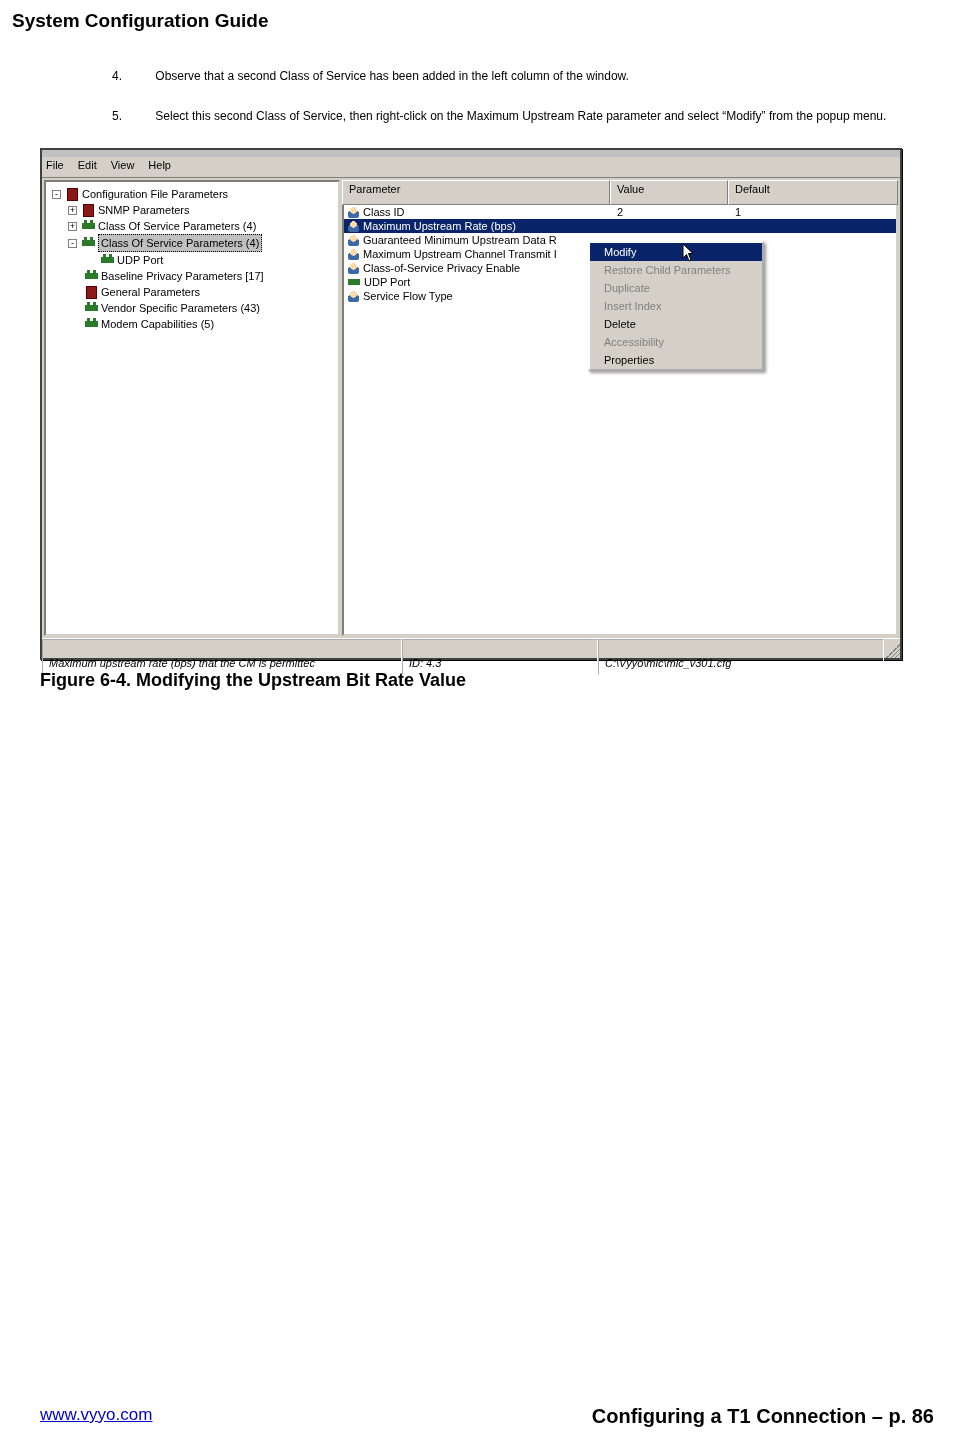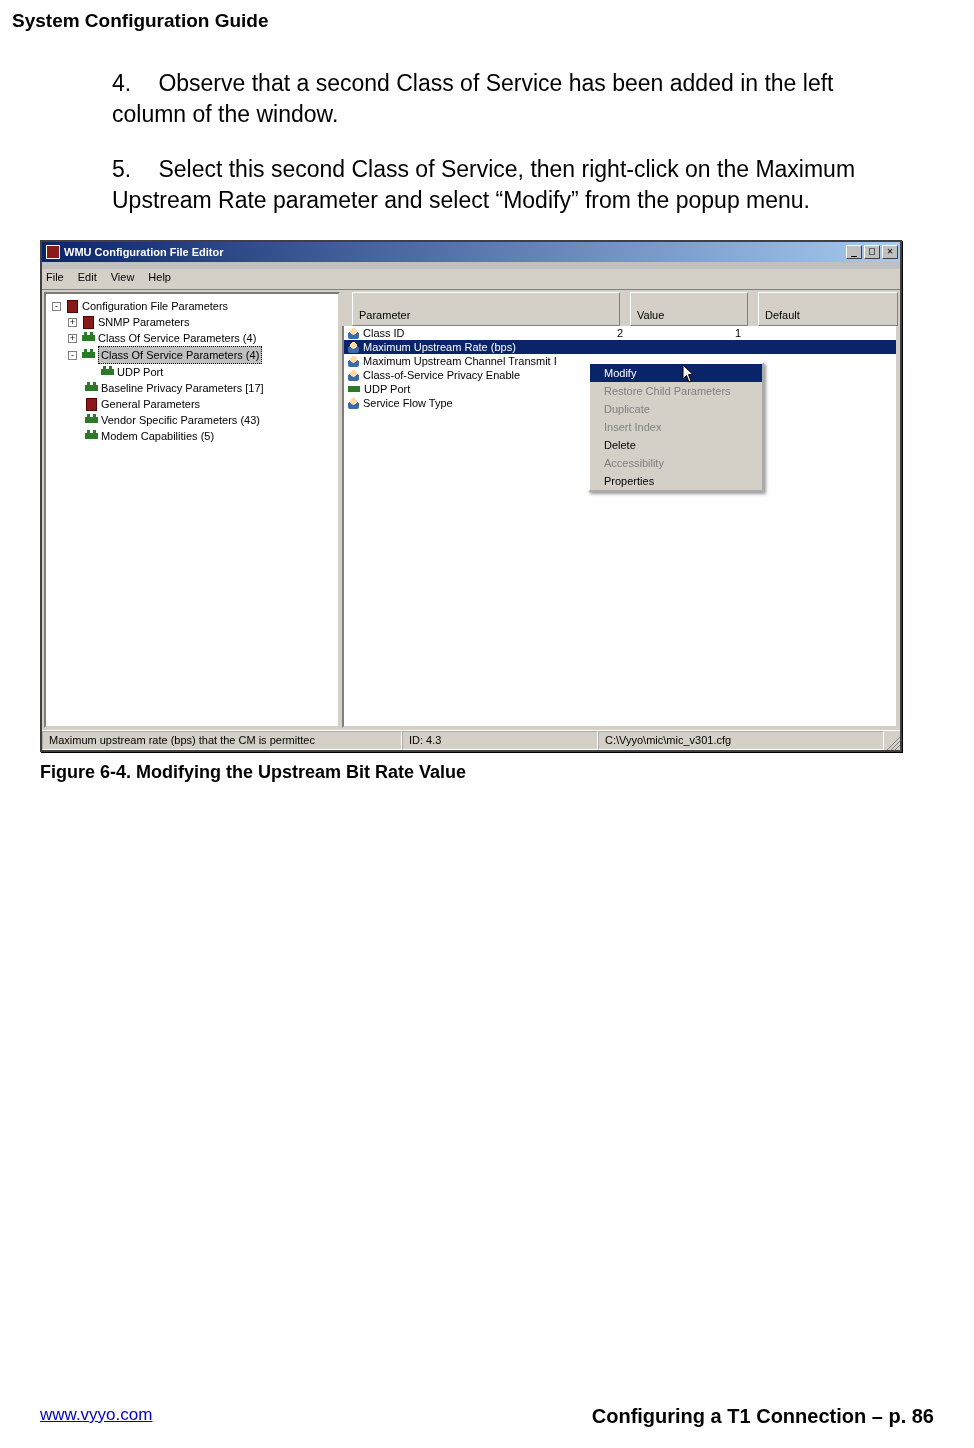--- a/index.html
+++ b/index.html
@@ -6,21 +6,21 @@
   body {
     font-family: Arial, Helvetica, sans-serif;
     background: #fff;
     width: 974px;
     height: 1448px;
     position: relative;
     padding: 10px 40px 20px 40px;
     color: #000;
   }
   .doc-title { font-size: 19px; font-weight: bold; margin-bottom: 36px; margin-left: -28px;}
-  .instr { margin-left: 72px; font-size: 23px; line-height: 1.35; margin-bottom: 24px; padding-right: 30px;}
+  .instr { margin-left: 72px; font-size: 12px; line-height: 1.35; margin-bottom: 24px; padding-right: 30px;}
   .instr .num { display:inline-block; width: 40px;}
   .figure-caption { font-size: 18px; font-weight: bold; margin-top: 10px;}
   
   .window {
     width: 862px;
     height: 512px;
     border: 2px solid #404040;
     background: #c0c0c0;
     font-family: Tahoma, Verdana, sans-serif;
     font-size: 11px;
@@ -79,21 +79,21 @@
   
   .list-panel {
     flex:1; margin:2px 2px 2px 0;
     display:flex; flex-direction:column;
   }
   .list-header {
     display:flex; background:#d4d0c8; font-size:11px;
   }
   .list-header .col {
     border:1px solid #fff; border-right-color:#808080; border-bottom-color:#808080;
-    padding:16px 6px; height:25px;margin-left:10px;
+    padding:2px 6px; height:25px;
   }
   .col-param{flex:0 0 268px;} .col-value{flex:0 0 118px;} .col-default{flex:1;}
   .list-body { flex:1; background:#fff; border:2px inset #d4d0c8; border-top:none; overflow:hidden; position:relative;}
   .list-row { display:flex; align-items:center; font-size:11px; padding:1px 4px; white-space:nowrap;}
   .list-row .ic-user {
     width:11px; height:11px; margin-right:4px; display:inline-block;
     background: radial-gradient(circle at 50% 30%, #ffd9a8 35%, transparent 36%),
                 radial-gradient(circle at 50% 90%, #3a6aa8 60%, transparent 61%);
     border-radius:2px;
   }
@@ -120,21 +120,21 @@
   .cursor-icon{
     position:absolute; top:38px; left:338px; width:14px; height:20px; z-index:6;
   }
   .cursor-icon svg{display:block;}
   
   .statusbar {
     height:20px; background:#d4d0c8; display:flex; font-size:11px;
     border-top:1px solid #fff;
   }
   .statusbar .cell {
-    border:1px inset #fff; padding:2px 6px; white-space:nowrap; overflow:hidden;
+    border:1px inset #fff; padding:17px 6px; white-space:nowrap; overflow:hidden;font-style:italic;
   }
   .sb1{flex:0 0 360px;} .sb2{flex:0 0 196px;} .sb3{flex:1;}
   .grip {
     width:16px; background:
       linear-gradient(135deg, transparent 60%, #808080 60% 64%, transparent 64% 72%, #808080 72% 76%, transparent 76% 84%, #808080 84% 88%, transparent 88%);
   }
   
   .page-footer {
     position:absolute; bottom:20px; left:40px; right:40px;
     display:flex; justify-content:space-between; font-size:17px;
@@ -151,29 +151,20 @@
   <span class="num">4.</span>
   <span>Observe that a second Class of Service has been added in the left column of the window.</span>
 </p>
 
 <p class="instr">
   <span class="num">5.</span>
   <span>Select this second Class of Service, then right-click on the Maximum Upstream Rate parameter and select “Modify” from the popup menu.</span>
 </p>
 
 <div class="window">
-  <div class="titlebar">
-    <span class="tb-icon"></span>
-    <span>WMU Configuration File Editor</span>
-    <div class="sys-buttons">
-      <div class="sys-btn">_</div>
-      <div class="sys-btn">□</div>
-      <div class="sys-btn">✕</div>
-    </div>
-  </div>
   <div class="menubar">
     <span>File</span>
     <span>Edit</span>
     <span>View</span>
     <span>Help</span>
   </div>
   <div class="work-area">
 
     <div class="tree-panel">
       <div class="tree-row">
@@ -253,20 +244,24 @@
       <div class="list-body">
         <div class="list-row">
           <span class="ic-user"></span>
           <span style="flex:0 0 254px;">Class ID</span>
           <span style="flex:0 0 118px;">2</span>
           <span>1</span>
         </div>
         <div class="list-row row-selected">
           <span class="ic-user"></span>
           <span>Maximum Upstream Rate (bps)</span>
+        </div>
+        <div class="list-row">
+          <span class="ic-user"></span>
+          <span>Guaranteed Minimum Upstream Data R</span>
         </div>
         <div class="list-row">
           <span class="ic-user"></span>
           <span>Maximum Upstream Channel Transmit I</span>
         </div>
         <div class="list-row">
           <span class="ic-user"></span>
           <span>Class-of-Service Privacy Enable</span>
         </div>
         <div class="list-row">

